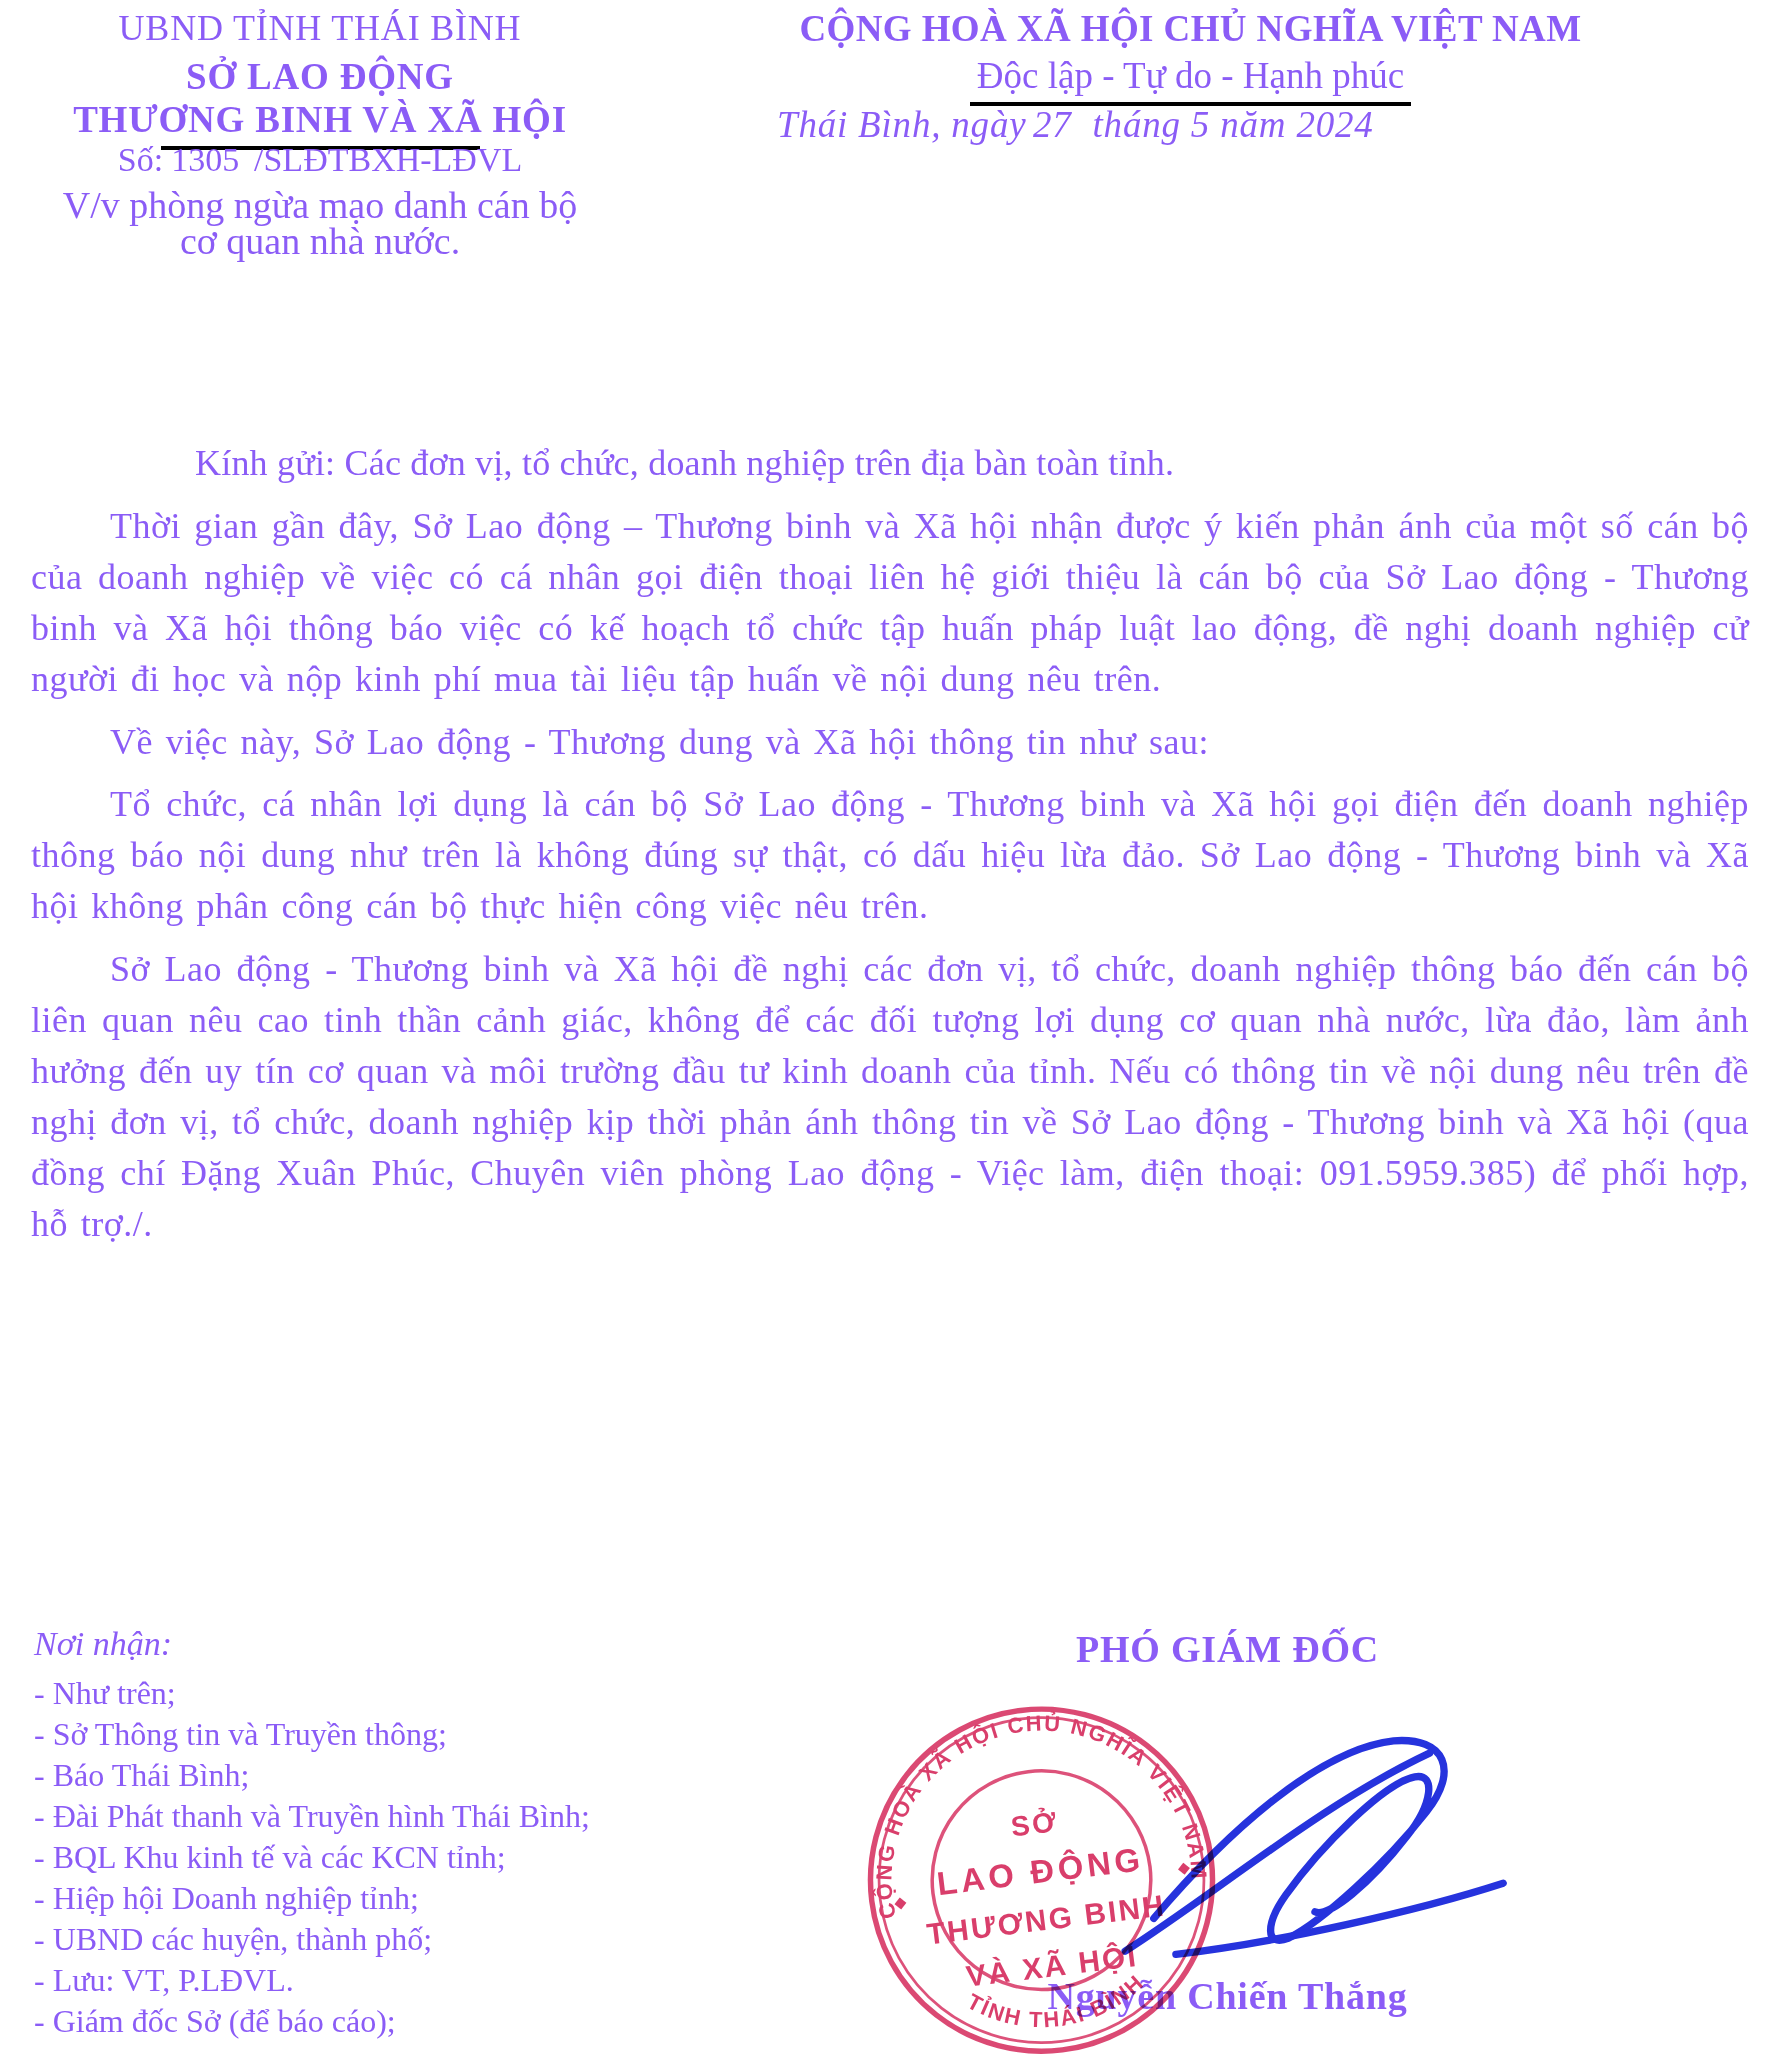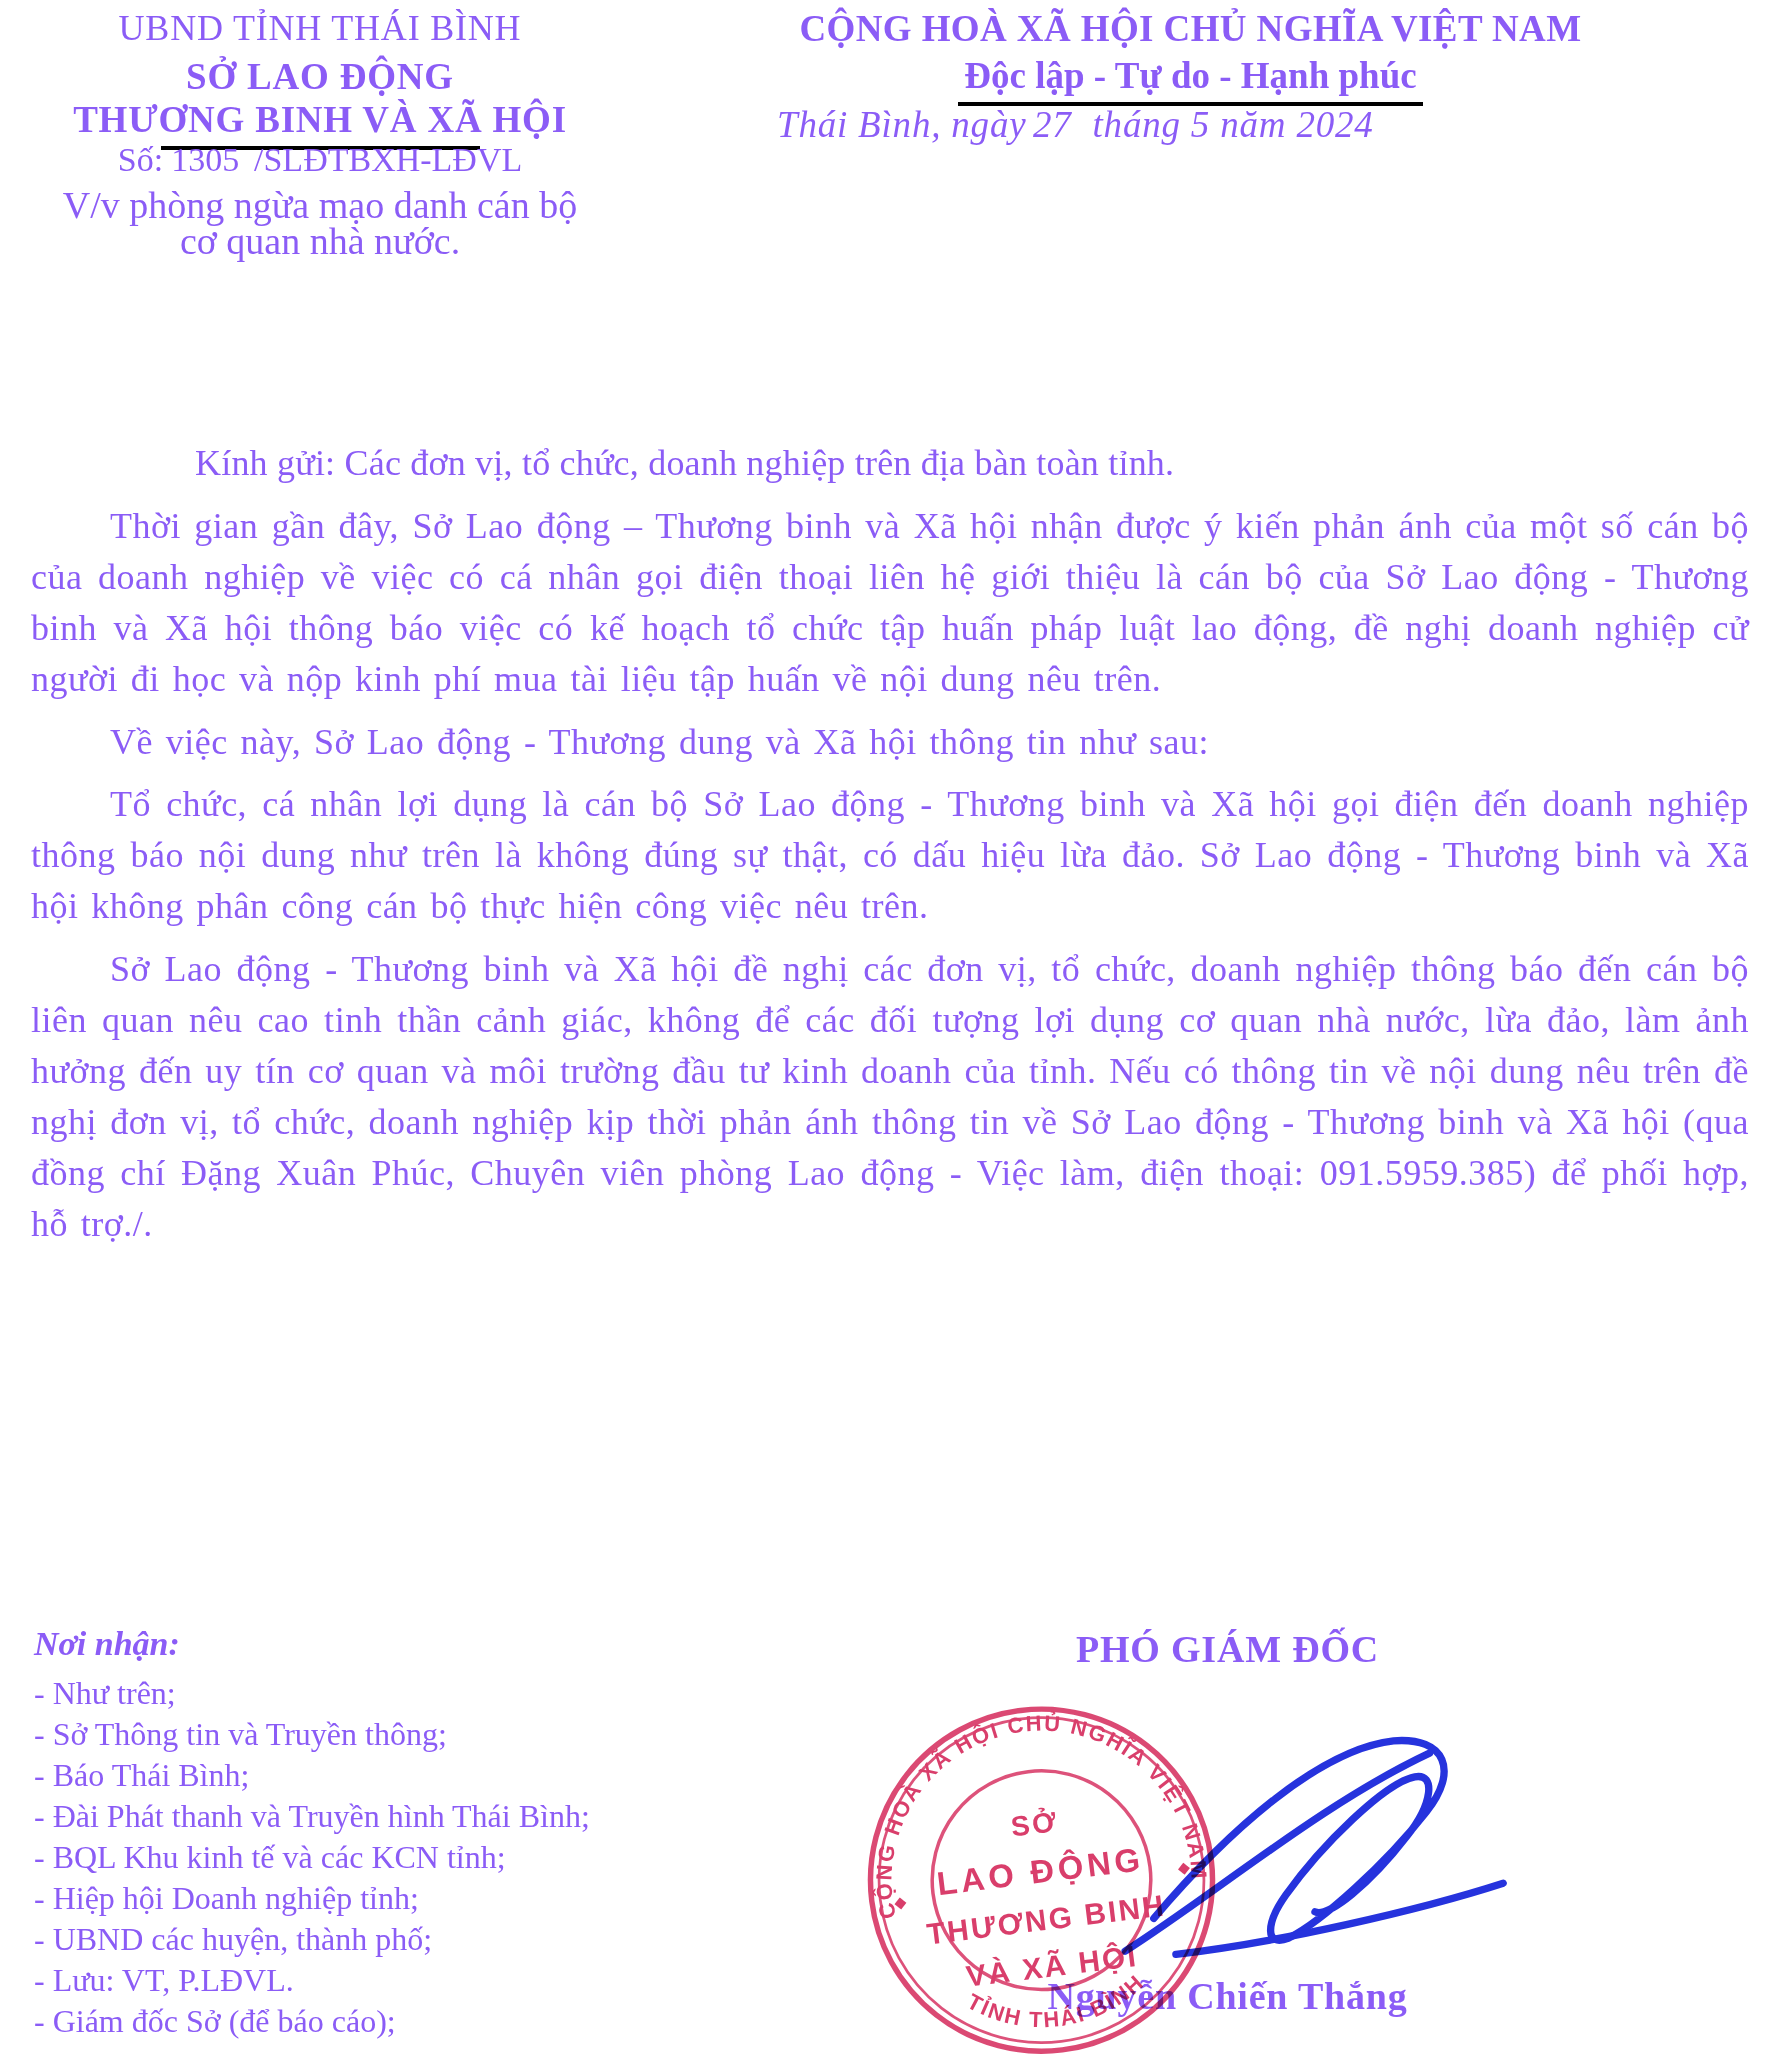--- a/index.html
+++ b/index.html
@@ -14,21 +14,21 @@
   }
   .header-left .org-parent { font-size:36px; letter-spacing:0.8px; }
   .header-left .org-name1 { font-size:37px; font-weight:bold; margin-top:6.5px; letter-spacing:0.8px;}
   .header-left .org-name2 { font-size:37px; font-weight:bold; letter-spacing:0.8px;}
   .hl-underline { width:319px; border-bottom:4.1px solid #000; margin:4.9px auto 0 auto; }
 
   .header-right {
     position:absolute; left:622px; top:6.5px; width:1137px; text-align:center;
   }
   .header-right .nat-line1 { font-size:37px; font-weight:bold; letter-spacing:0.4px; }
-  .header-right .nat-line2 { font-size:37px; font-weight:bold; display:inline-block;
+  .header-right .nat-line2 { font-size:37px; font-weight:normal; display:inline-block;
       padding:1.6px 6.5px 4.9px 6.5px; border-bottom:4.1px solid #000; margin-top:3.3px; }
 
   .dateline {
     position:absolute; left:777px; top:103px; font-size:37px; font-style:italic;
     white-space:nowrap; letter-spacing:0.8px;
   }
   .dateline .day { margin:0 21px 0 6.5px; }
 
   .doc-no {
     position:absolute; left:29.5px; top:141px; width:581px; text-align:center;
@@ -48,21 +48,21 @@
     position:absolute; left:31px; top:501px; width:1718px;
     font-size:36px; line-height:51px; text-align:justify;
     letter-spacing:0.5px; word-spacing:3.3px;
   }
   .body-text p { text-indent:79px; margin-bottom:11.5px; }
 
   
   .recipients {
     position:absolute; left:34px; top:1625px; width:655px;
   }
-  .recipients .rc-title { font-size:34px; font-weight:bold; font-style:italic; margin-bottom:9.8px; }
+  .recipients .rc-title { font-size:34px; font-weight:normal; font-style:italic; margin-bottom:9.8px; }
   .recipients .rc-item { font-size:32px; line-height:41px; }
 
   .sig-titles {
     position:absolute; left:884px; top:1624px; width:687px; text-align:center;
     font-weight:bold; font-size:38px; line-height:51px; letter-spacing:0.8px;
   }
   .signer-name {
     position:absolute; left:900px; top:1974px; width:655px; text-align:center;
     font-weight:bold; font-size:38px; letter-spacing:0.8px;
   }

